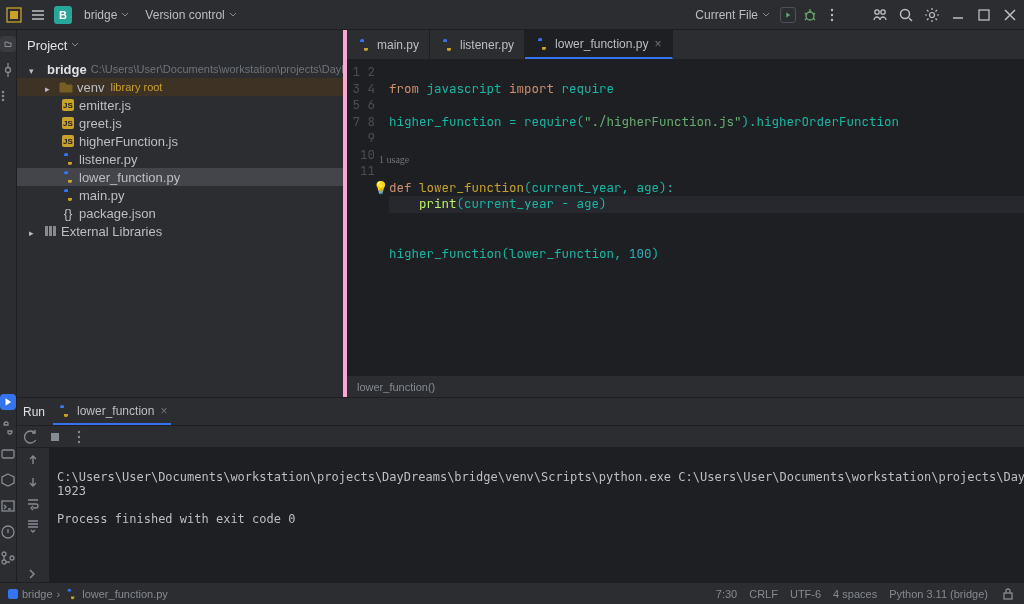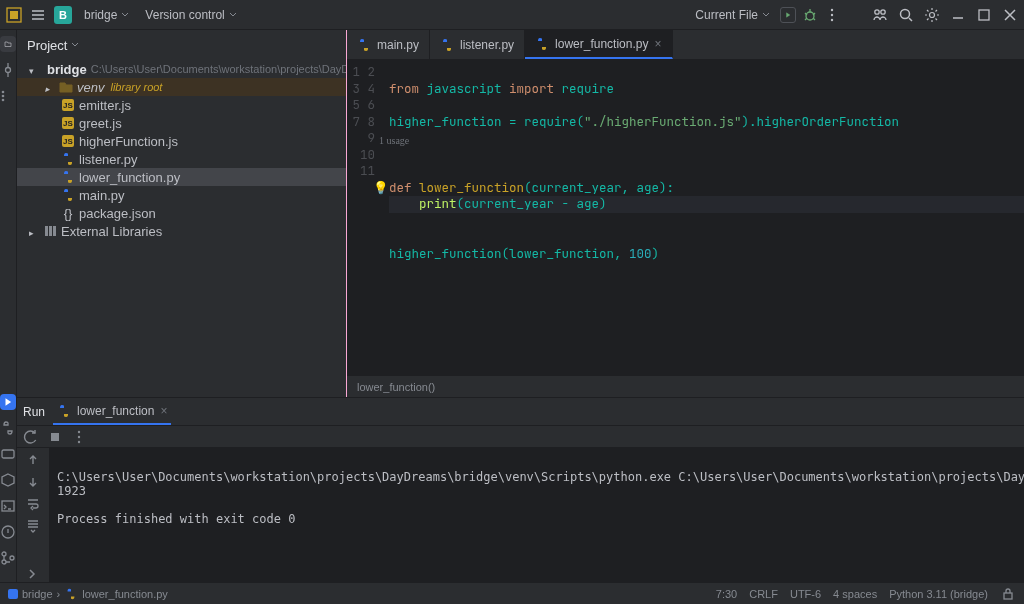--- a/index.html
+++ b/index.html
@@ -21,28 +21,28 @@
   .icon svg { width:16px; height:16px; }
   .run-green svg { stroke:#6aab73; fill:#6aab73;}
   .bug-green svg { stroke:#6aab73;}
   .ham svg { stroke:#bcbec4;}
   .boxed { border:1px solid #4e5157; border-radius:3px; padding:2px 4px;}
 
   .body { flex:1; display:flex; min-height:0;}
   .left-rail { width:32px; background:#2b2d30; display:flex; flex-direction:column; align-items:center; padding-top:6px; gap:10px; border-right:1px solid #1e1f22;}
   .left-rail .icon.active { background:#393b40; border-radius:4px; padding:4px;}
 
-  .project-panel { width:330px; background:#2b2d30; display:flex; flex-direction:column; border-right:1px solid #f9a8d4;}
+  .project-panel { width:330px; background:#2b2d30; display:flex; flex-direction:column; border-right:4px solid #f9a8d4;}
   .panel-header { height:30px; display:flex; align-items:center; padding:0 10px; gap:4px; font-size:13px;}
   .tree { flex:1; overflow:hidden; font-size:13px;}
   .tree-row { display:flex; align-items:center; height:18px; padding-left:12px; gap:4px; white-space:nowrap; cursor:pointer;}
   .tree-row.depth1 { padding-left:28px;}
   .tree-row.depth2 { padding-left:44px;}
   .tree-row.sel { background:#43454a;}
-  .tree-row.libroot { background:#3d3223;font-style:italic;}
+  .tree-row.libroot { background:#3d3223;}
   .file-icn { width:14px; height:14px; display:inline-flex; align-items:center; justify-content:center;}
   .sq { width:12px; height:12px; border-radius:2px; display:flex; align-items:center; justify-content:center; font-size:8px; font-weight:bold;}
   .sq.js { background:#c9a227; color:#1e1f22;}
   .folder-icn::before { content:"▸"; color:#bcbec4; font-size:9px; width:10px; display:inline-block;}
   .folder-open::before { content:"▾";}
   .proj-path { color:#6f737a; font-size:11px;}
   .orange { color:#c9a227;}
 
   .editor-area { flex:1; display:flex; flex-direction:column; min-width:0;}
   .editor-tabs { height:30px; background:#2b2d30; display:flex; align-items:center; border-bottom:1px solid #1e1f22;}
@@ -382,21 +382,21 @@
 <span>9</span>
 <span>10</span>
 <span>11</span>
             </div>
             <div class="codelines">
 <span class="kw-orange">from</span> <span class="default">javascript</span> <span class="kw-orange">import</span> <span class="default">require</span>
 
 <span class="default">higher_function = require(</span><span class="str-green">"./higherFunction.js"</span><span class="default">).higherOrderFunction</span>
 
 
-<span class="hint" style="top:73px">1 usage</span>
+<span class="hint" style="top:92px">1 usage</span>
 <span style="position:relative"><span class="bulb">💡</span></span><span class="kw-orange">def</span> <span class="fn-yellow">lower_function</span><span class="default">(current_year, age):</span>
 <span class="cur-line"><span>    </span><span class="purple">print</span><span class="default">(current_year - age)</span></span>
 
 
 <span class="default">higher_function(lower_function, </span><span class="num-blue">100</span><span class="default">)</span>
 
             </div>
           </div>
         </div>
         <div class="editor-crumb">

